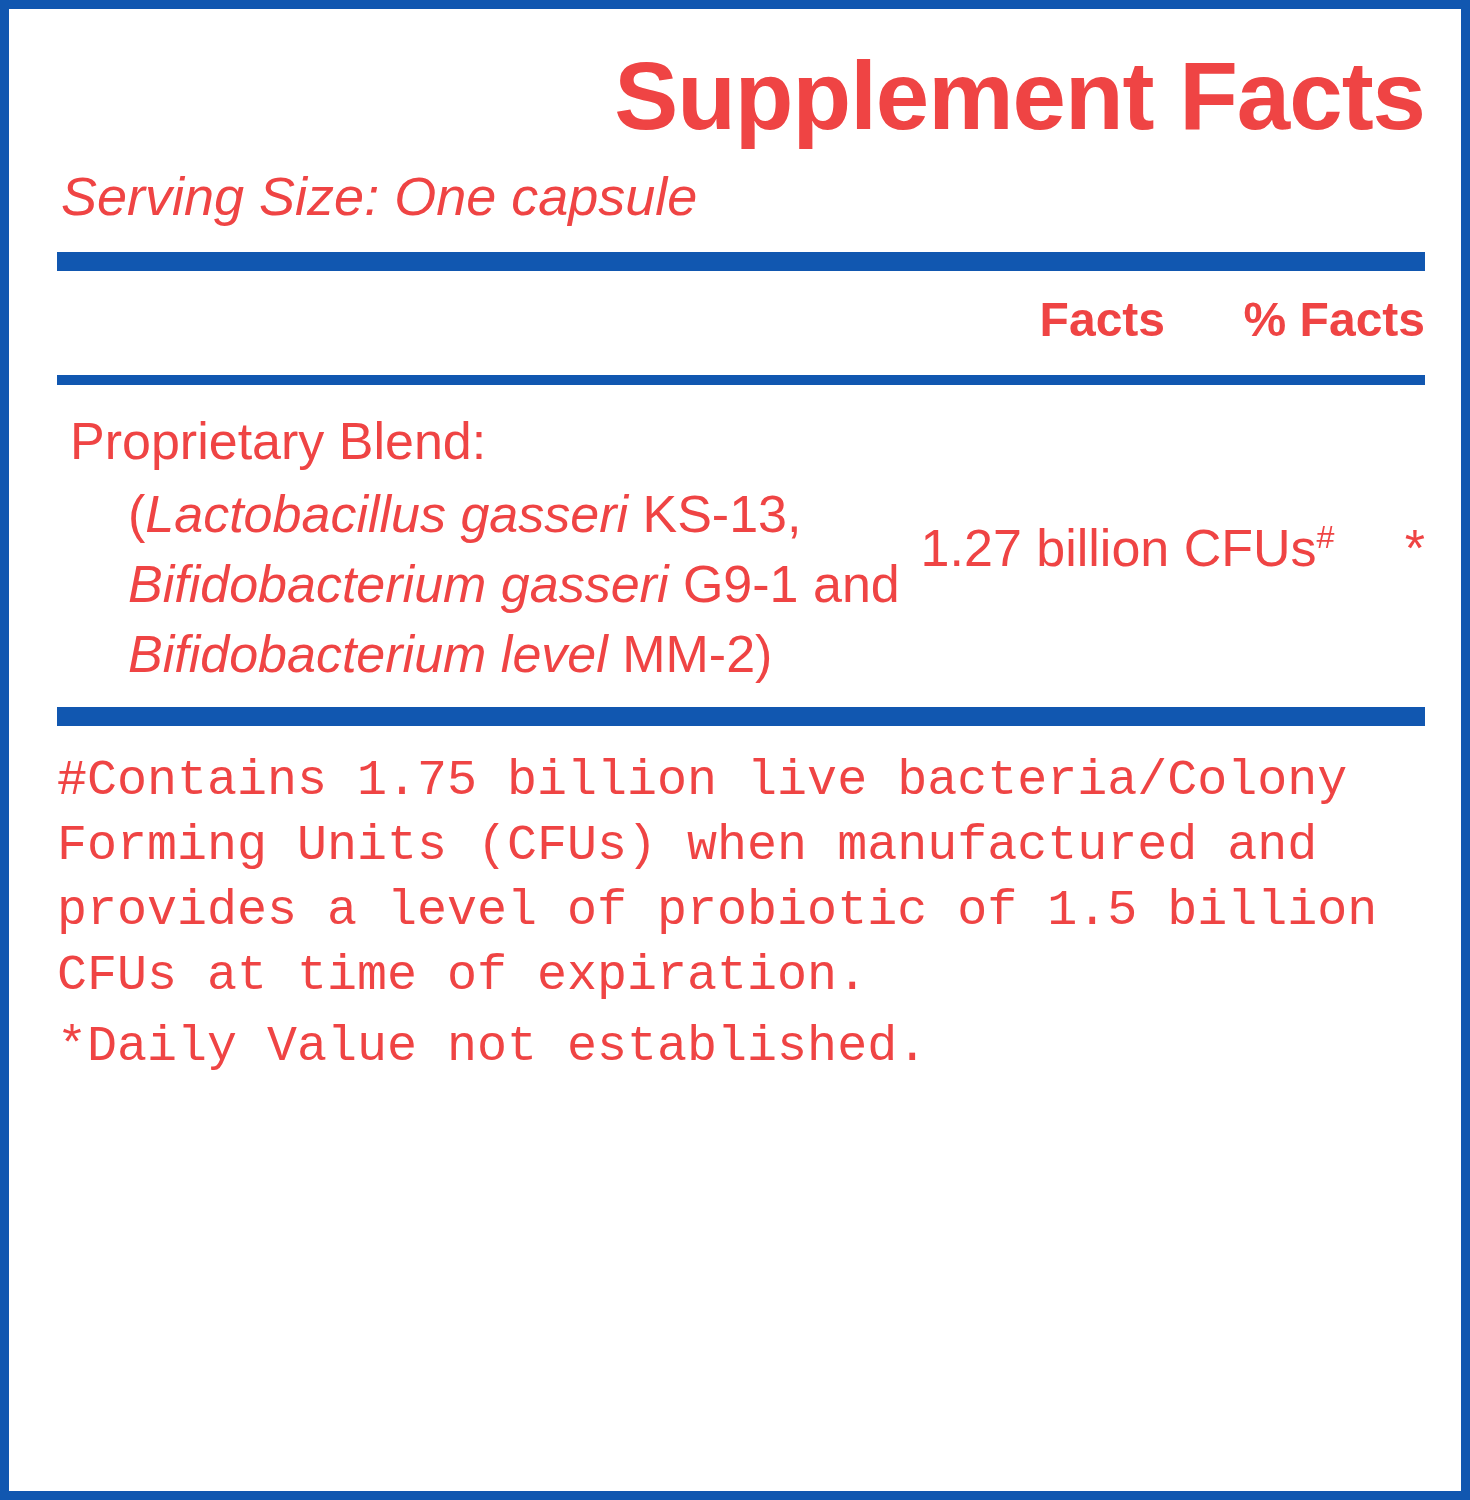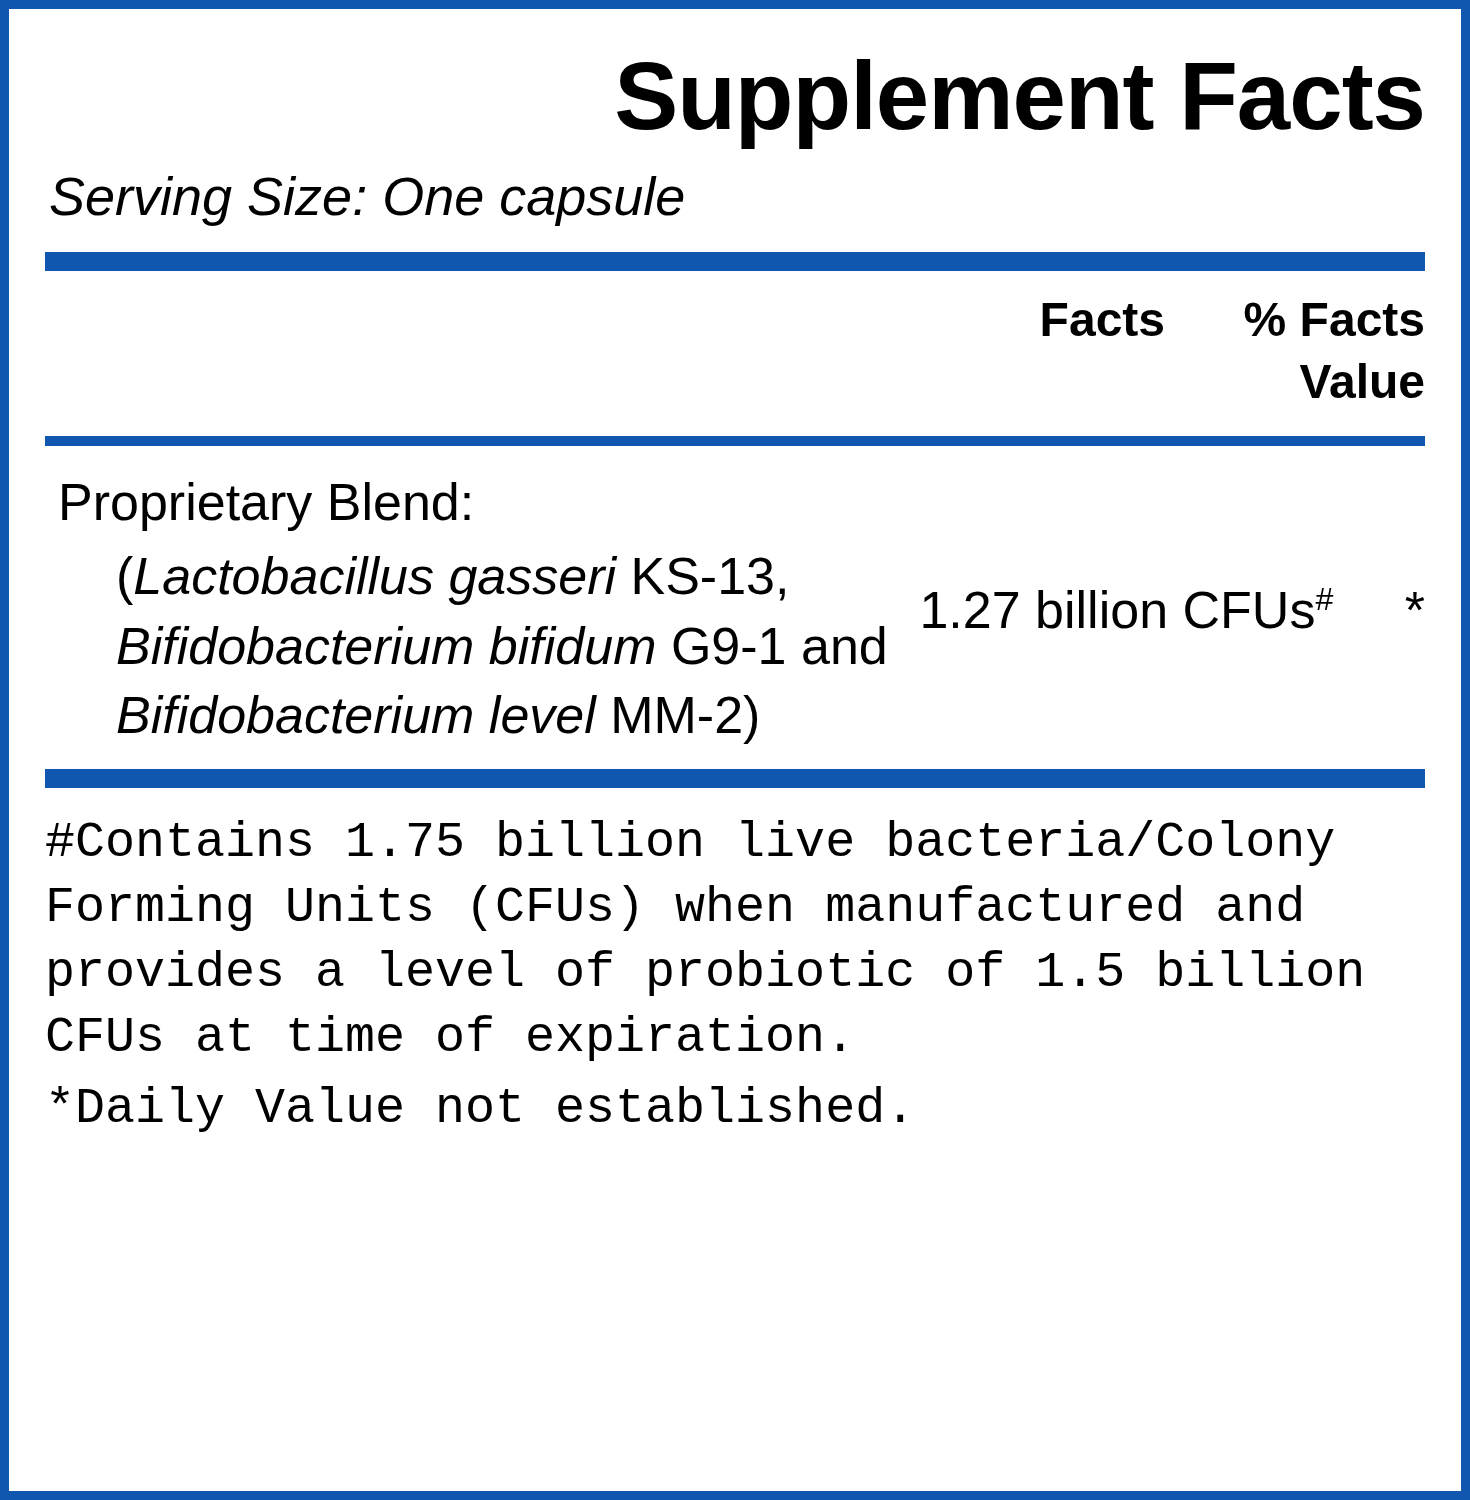--- a/index.html
+++ b/index.html
@@ -14,23 +14,23 @@
     position: relative;
     width: 1470px;
     height: 1500px;
     box-sizing: border-box;
     background: #ffffff;
     border: 9px solid #1157b0;
     overflow: hidden;
   }
   .inner {
     box-sizing: border-box;
-    padding: 30px 36px 0 36px;
+    padding: 30px 36px 0 48px;
     height: 100%;
-    color: #000000;
+    color: #ef4444;
   }
   .title {
     font-size: 96px;
     font-weight: bold;
     line-height: 1.02;
     letter-spacing: -1px;
     text-align: right;
     margin: 8px 0 0 0;
     white-space: nowrap;
   }
@@ -134,30 +134,29 @@
     <div class="serving">Serving Size: One capsule</div>
 
     <div class="rule-thick"></div>
 
     <div class="headrow">
       <div class="col-amount">
         <div>Facts</div>
       </div>
       <div class="col-dv">
         <div>% Facts</div>
-        <div>Value</div>
       </div>
     </div>
 
     <div class="rule-med"></div>
 
     <div class="factsrow">
       <div class="namecol">
         <span class="blend-label">Proprietary Blend:</span>
-        <span class="blend-detail"><span>(</span><span class="ital">Lactobacillus gasseri</span><span> KS-13, </span><span class="ital">Bifidobacterium bifidum</span><span> G9-1 and </span><span class="ital">Bifidobacterium level</span><span> MM-2)</span></span>
+        <span class="blend-detail"><span>(</span><span class="ital">Lactobacillus gasseri</span><span> KS-13, </span><span class="ital">Bifidobacterium gasseri</span><span> G9-1 and </span><span class="ital">Bifidobacterium level</span><span> MM-2)</span></span>
       </div>
       <div class="amtcol"><span>1.27 billion CFUs</span><sup class="hash">#</sup></div>
       <div class="dvcol">*</div>
     </div>
 
     <div class="rule-thick-bottom"></div>
 
     <div class="footnotes">
       <p>#Contains 1.75 billion live bacteria/Colony Forming Units (CFUs) when manufactured and provides a level of probiotic of 1.5 billion CFUs at time of expiration.</p>
       <p>*Daily Value not established.</p>

